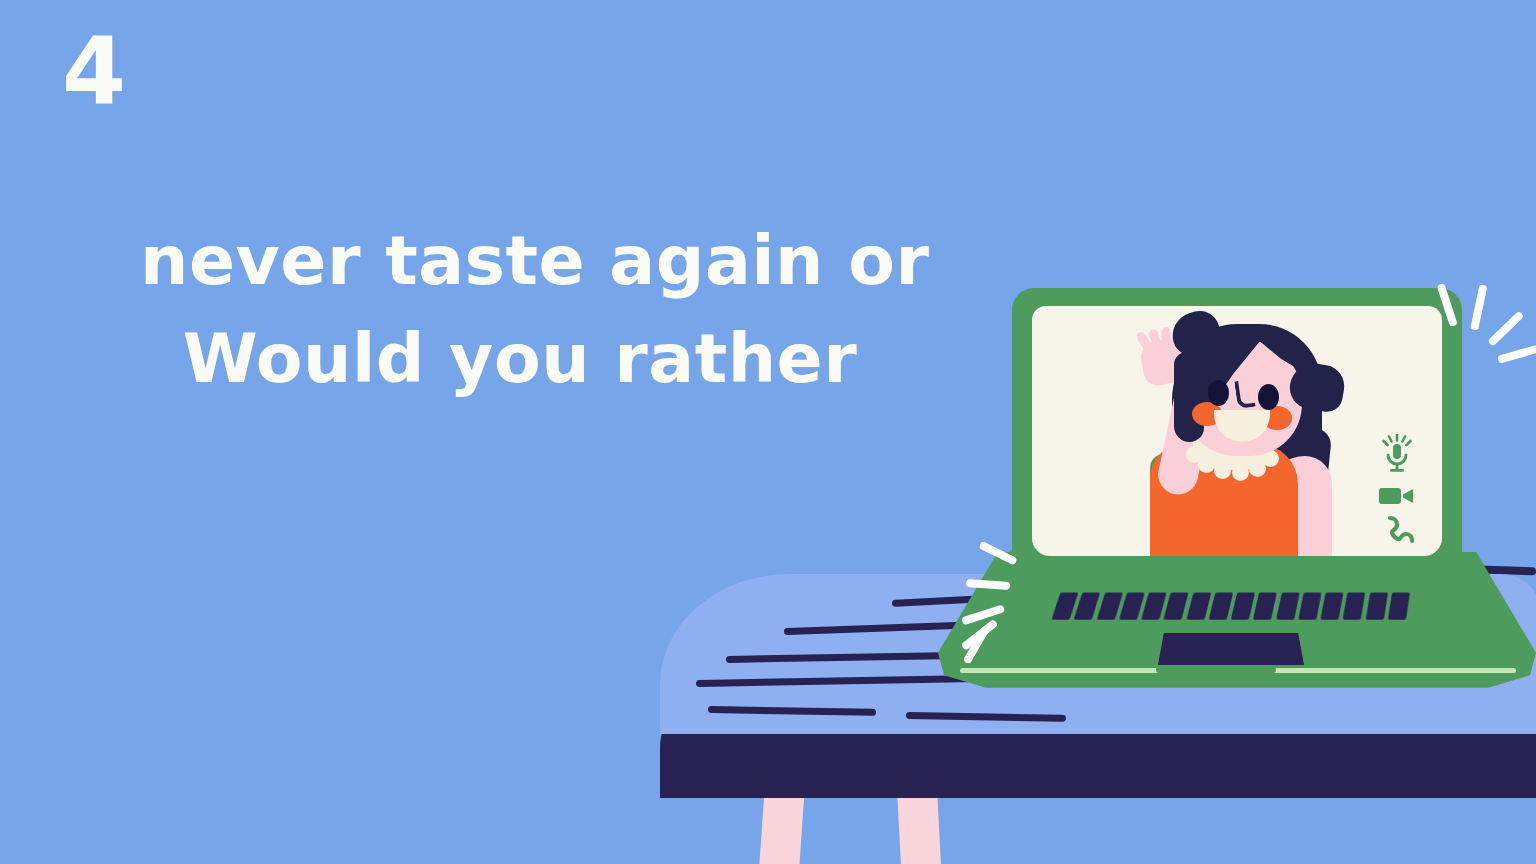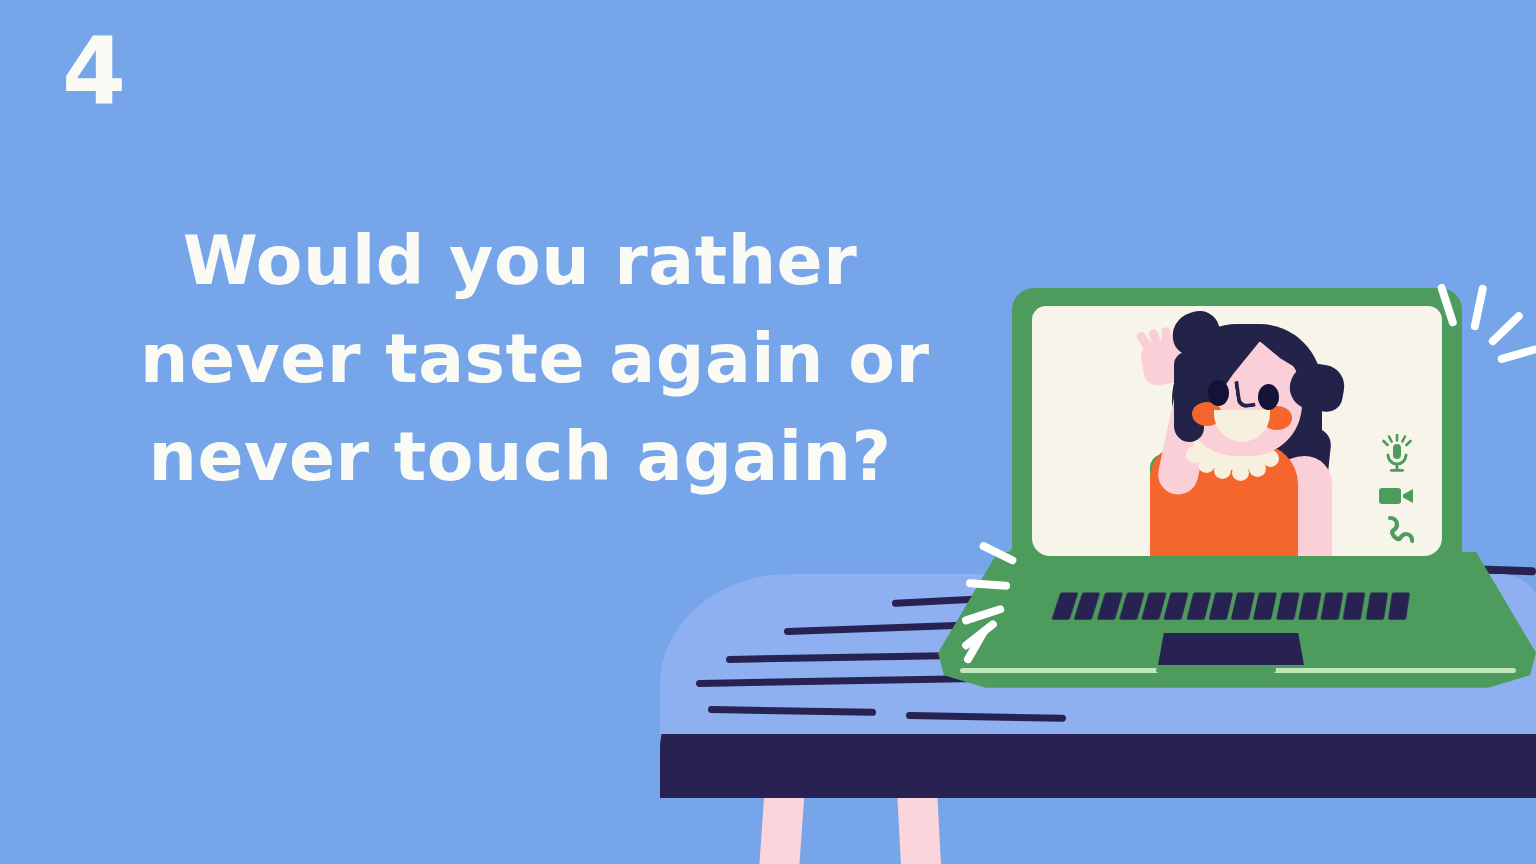--- a/index.html
+++ b/index.html
@@ -412,23 +412,22 @@
   .sparkle-bl { left: 28px; top: 286px; width: 90px; height: 90px; }
 </style>
 </head>
 <body>
 
 <div class="slide">
 
   <div class="slide-number">4</div>
 
   <div class="question">
+    <span class="q-line">never taste again or</span>
     <span class="q-line">Would you rather</span>
-    <span class="q-line">never taste again or</span>
-    <span class="q-line">never touch again?</span>
   </div>
 
   <div class="desk-strip" style="left:1452px; top:566px; width:84px; transform:rotate(2deg);"></div>
   <div class="desk-strip" style="left:1424px; top:600px; width:112px; transform:rotate(2deg);"></div>
   <div class="desk-strip" style="left:1408px; top:634px; width:128px; transform:rotate(2deg);"></div>
   <div class="desk-strip" style="left:1400px; top:672px; width:136px; transform:rotate(1deg);"></div>
   <div class="desk-strip" style="left:1384px; top:710px; width:152px; transform:rotate(1deg);"></div>
 
   <div class="table-wrap">
     <div class="table-leg left"></div>

